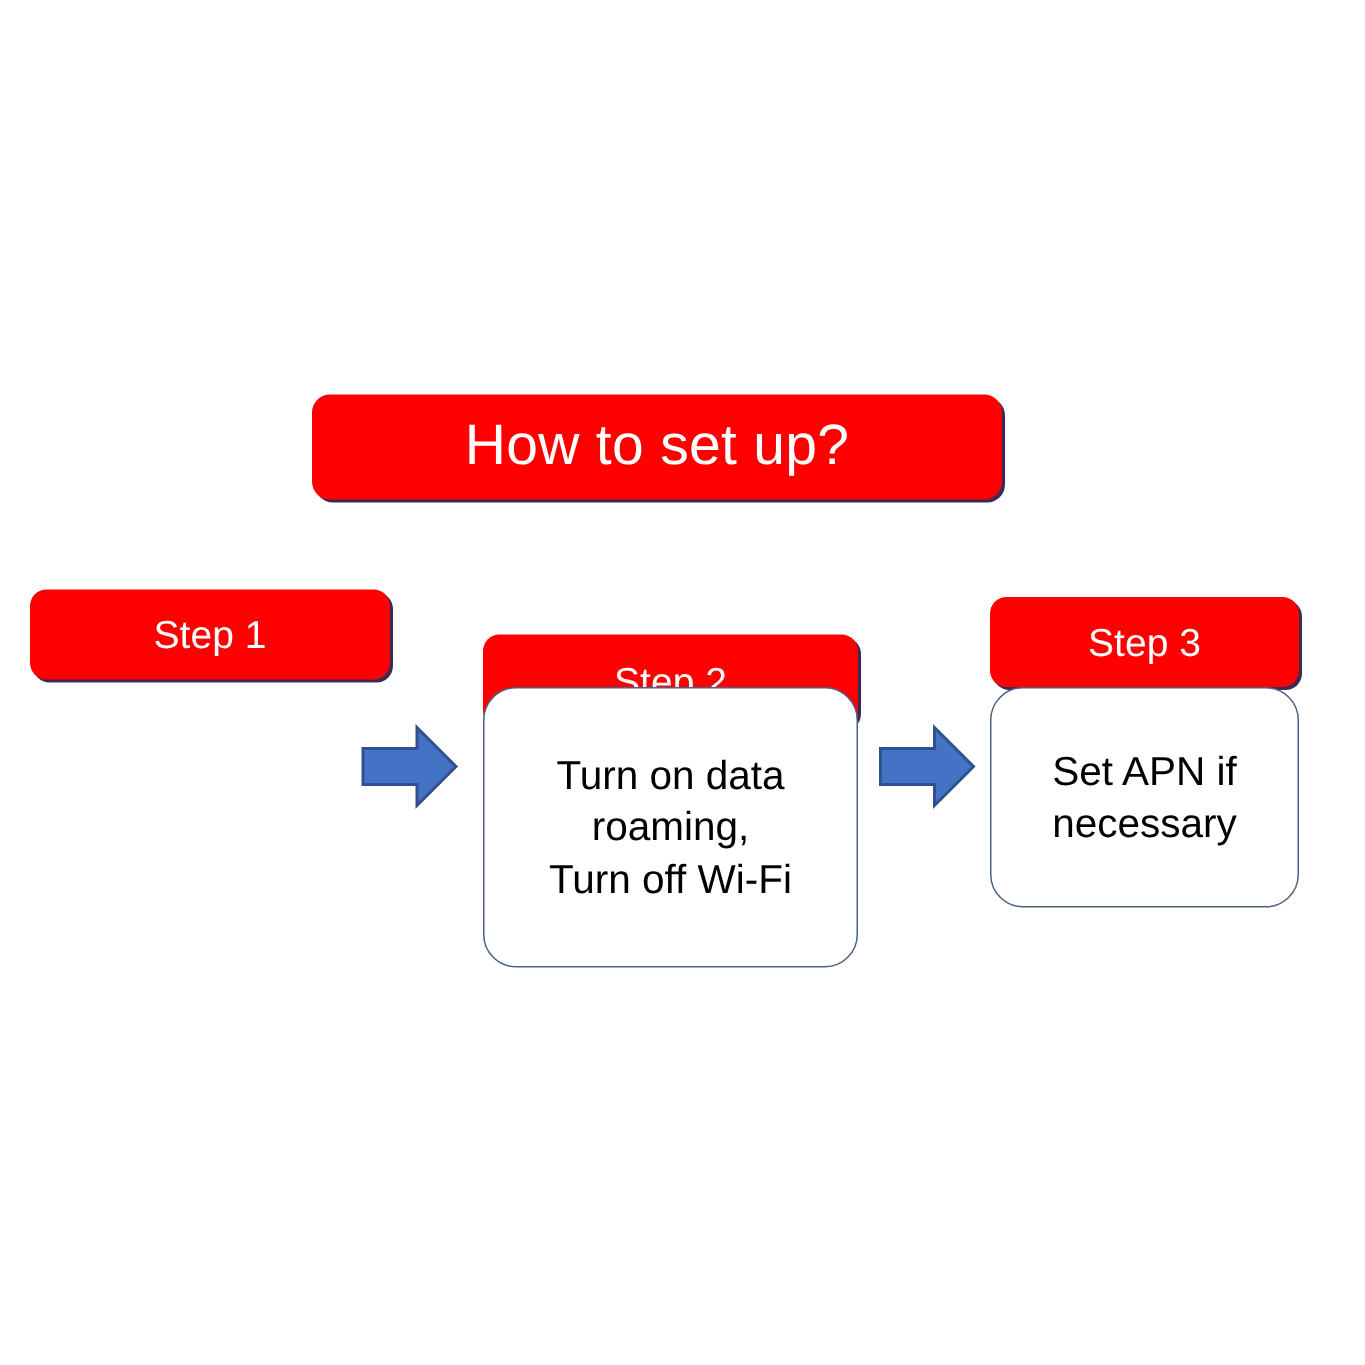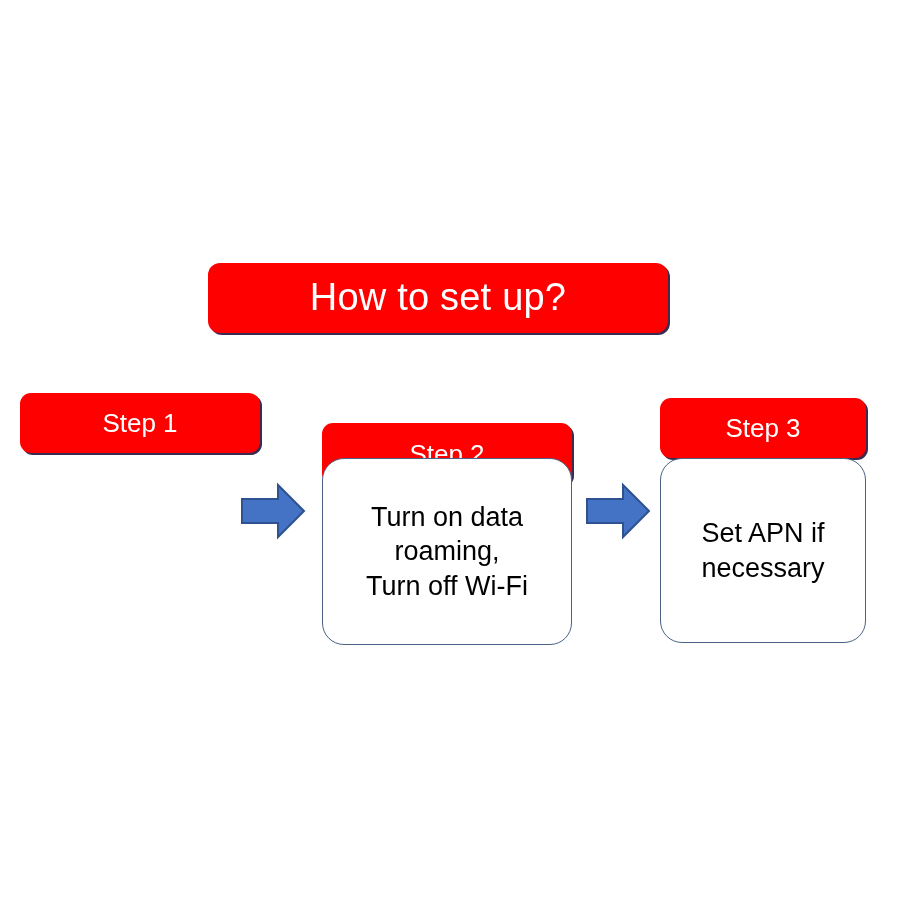--- a/index.html
+++ b/index.html
@@ -83,21 +83,21 @@
   .align-left   .body-text { text-align: center; }
 
   
   #step-1-header { left: 20px;  top: 393px; width: 240px; height: 60px; }
   #step-1-body   { left: 20px;  top: 455px; width: 205px; height: 182px; }
 
   #step-2-header { left: 322px; top: 395px; width: 250px; height: 62px; margin-top: 28px; }
   #step-2-body   { left: 322px; top: 458px; width: 250px; height: 187px; }
 
   #step-3-header { left: 660px; top: 398px; width: 206px; height: 60px; }
-  #step-3-body   { left: 660px; top: 458px; width: 206px; height: 185px; }
+  #step-3-body   { left: 660px; top: 458px; width: 206px; height: 147px; }
 
   
   .connector-arrow {
     position: absolute;
     width: 66px;
     height: 58px;
   }
   #arrow-1-2 { left: 240px; top: 482px; }
   #arrow-2-3 { left: 585px; top: 482px; }
 </style>

